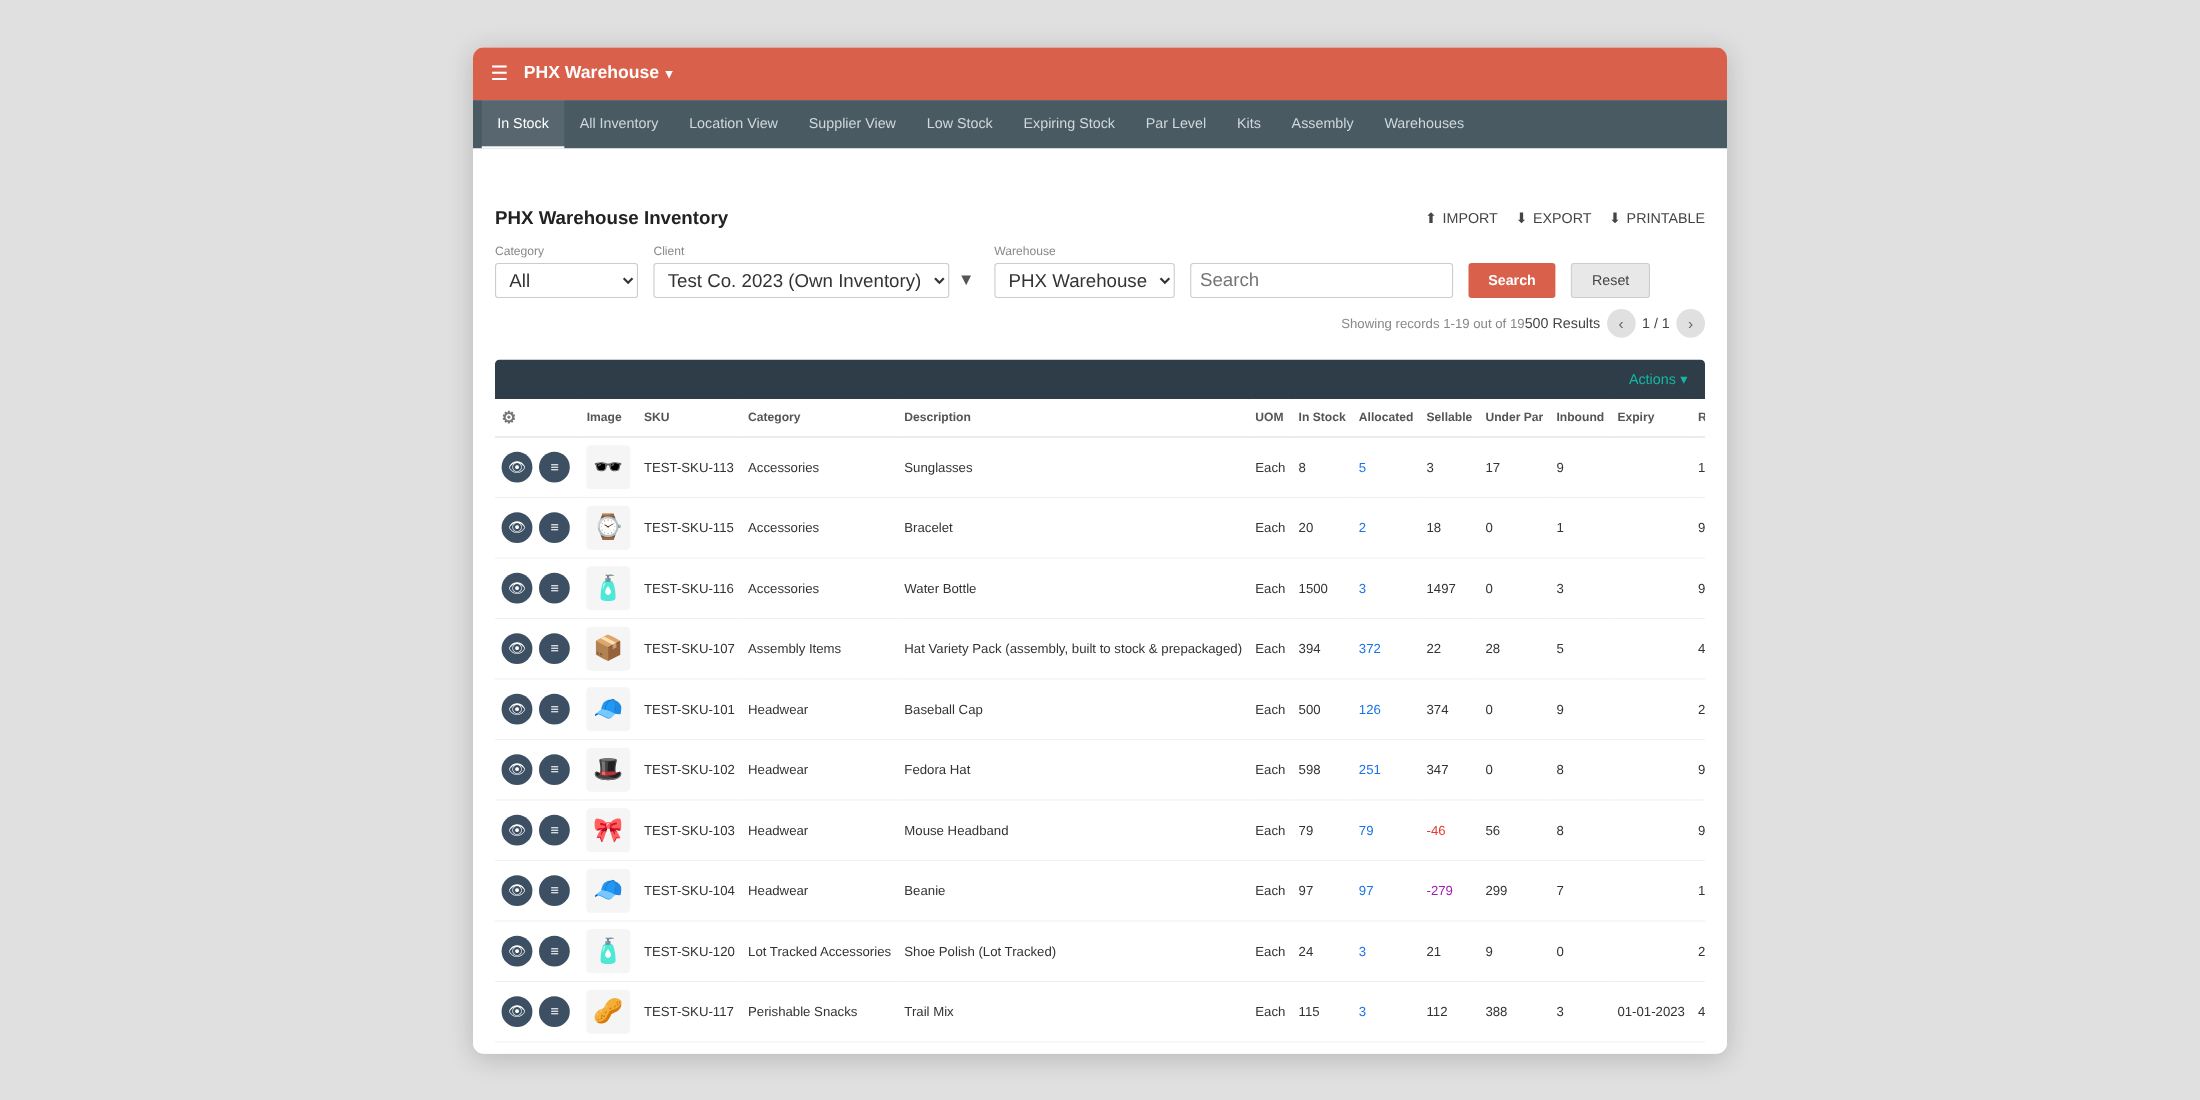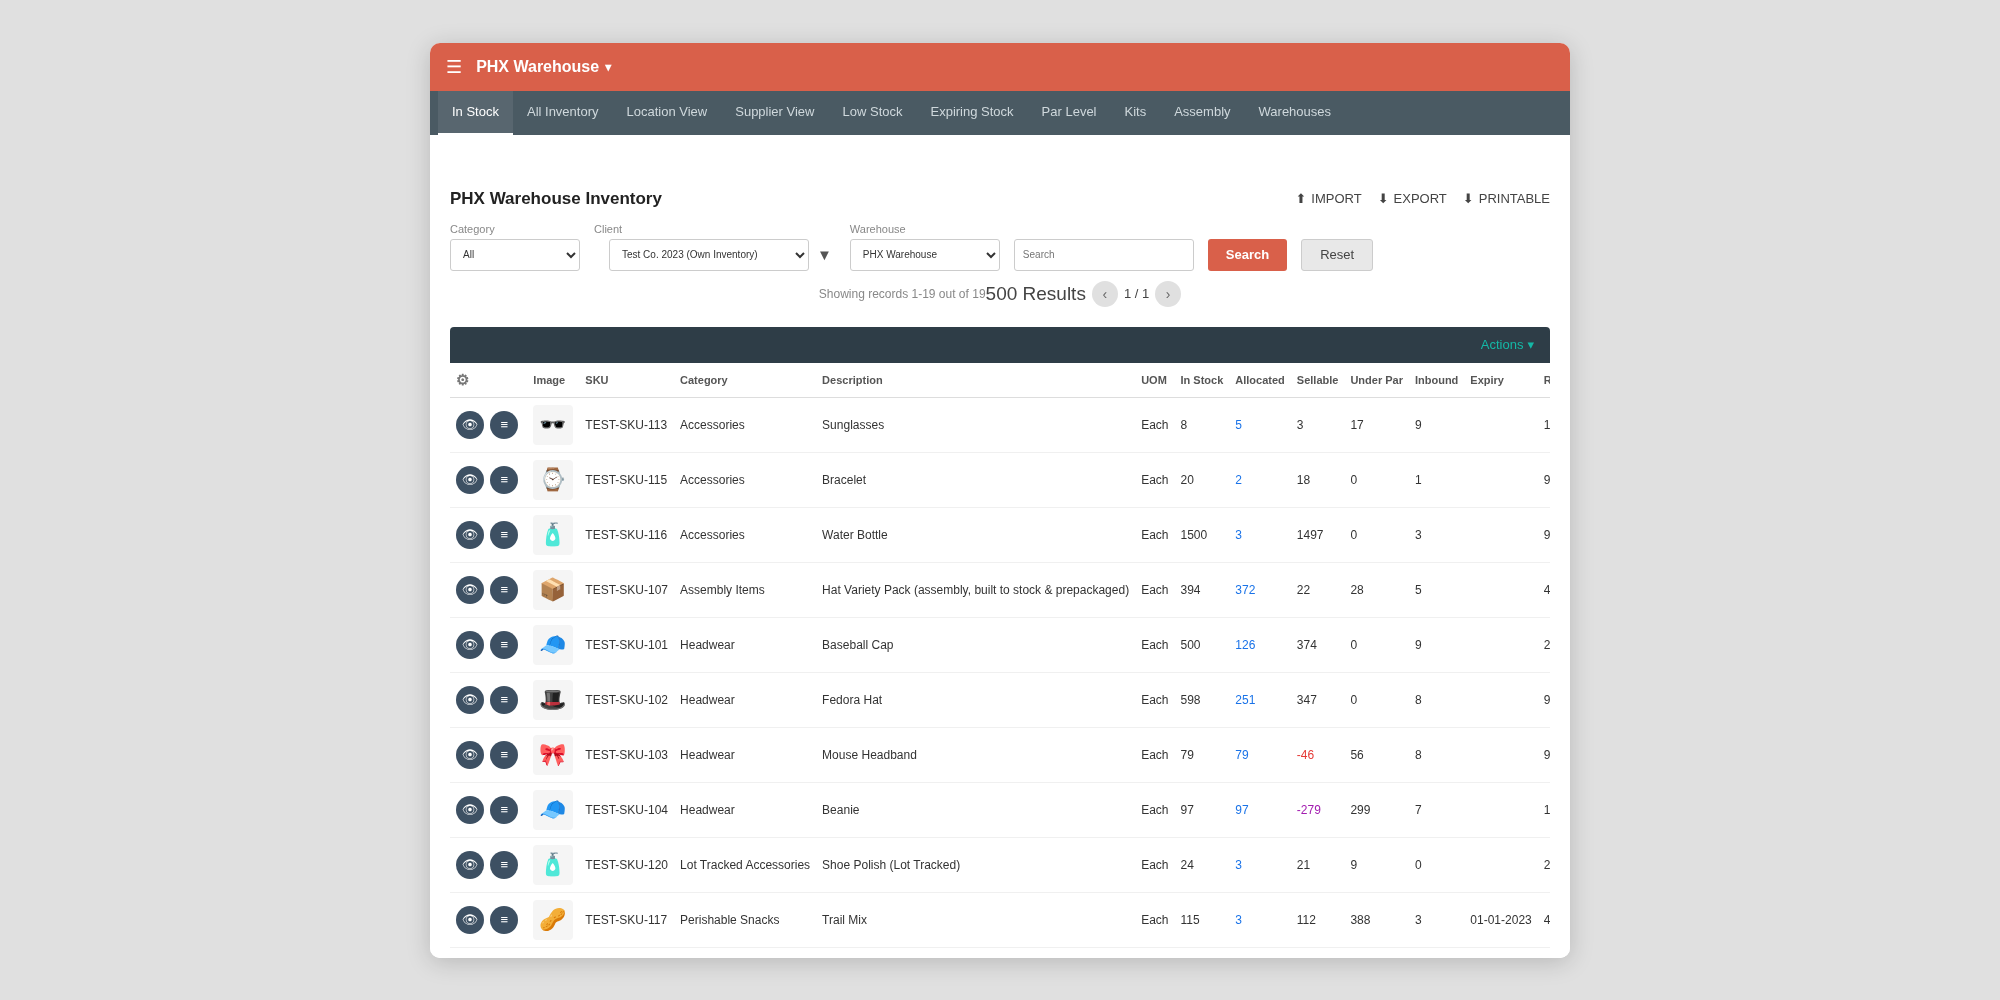--- a/index.html
+++ b/index.html
@@ -13,32 +13,32 @@
     .nav-item { color: #cfd8dc; padding: 0 14px; height: 44px; display: flex; align-items: center; cursor: pointer; font-size: 13px; border-bottom: 2px solid transparent; }
     .nav-item.active { color: #fff; border-bottom: 2px solid #fff; background: rgba(255,255,255,0.08); }
     .content-area { padding: 18px 20px 10px 20px; background: #fff; }
     .page-header { display: flex; align-items: center; justify-content: space-between; margin-bottom: 14px; margin-top: 36px; }
     .page-title { font-size: 17px; font-weight: bold; color: #222; }
     .header-actions { display: flex; gap: 16px; align-items: center; }
     .header-btn { display: flex; align-items: center; gap: 5px; cursor: pointer; color: #444; font-size: 13px; font-weight: 500; }
     .filter-row { display: flex; align-items: flex-end; gap: 14px; margin-bottom: 10px; flex-wrap: wrap; }
     .filter-group { display: flex; flex-direction: column; gap: 2px; }
     .filter-label { font-size: 11px; color: #888; margin-bottom: 2px; }
-    .filter-select, .filter-input { border: 1px solid #ccc; border-radius: 3px; padding: 5px 8px; font-size: 10px; background: #fff; color: #333; height: 32px; }
+    .filter-select, .filter-input { border: 1px solid #ccc; border-radius: 3px; padding: 5px 8px; font-size: 17px; background: #fff; color: #333; height: 32px; }
     .filter-select { min-width: 130px; }
-    .filter-client { min-width: 200px; margin-left: 15px; }
+    .filter-client { min-width: 200px; }
     .filter-warehouse { min-width: 150px; }
     .filter-input { min-width: 180px; }
     .filter-icon-btn { background: none; border: none; cursor: pointer; padding: 0 4px; color: #555; font-size: 15px; }
     .btn-search { background: #d9604a; color: #fff; border: none; border-radius: 3px; padding: 6px 18px; font-size: 13px; cursor: pointer; height: 32px; font-weight: bold; }
     .btn-reset { background: #e8e8e8; color: #444; border: 1px solid #ccc; border-radius: 3px; padding: 6px 18px; font-size: 13px; cursor: pointer; height: 32px; }
-    .results-row { display: flex; align-items: center; justify-content: center; margin-bottom: 20px; }
+    .results-row { display: flex; align-items: center; justify-content: flex-end; margin-bottom: 20px; }
     .showing-text { color: #888; font-size: 12px; }
     .pagination { display: flex; align-items: center; gap: 6px; }
-    .results-count { color: #444; font-size: 19px; font-weight: 500; cursor: pointer; }
+    .results-count { color: #444; font-size: 13px; font-weight: 500; cursor: pointer; }
     .page-btn { background: #e0e0e0; border: none; border-radius: 50%; width: 26px; height: 26px; cursor: pointer; font-size: 14px; color: #666; display: flex; align-items: center; justify-content: center; }
     .page-btn:disabled { opacity: 0.4; cursor: default; }
     .page-info { color: #444; font-size: 13px; }
     .actions-bar { background: #2e3d47; display: flex; align-items: center; justify-content: flex-end; padding: 0 16px; height: 36px; border-radius: 4px 4px 0 0; }
     .actions-btn { color: #14b8a6; cursor: pointer; font-size: 13px; display: flex; align-items: center; gap: 4px; }
     .table-wrap { overflow-x: auto; }
     table { width: 100%; border-collapse: collapse; font-size: 12px; }
     thead tr { border-bottom: 1px solid #ddd; background: #fff; }
     th { padding: 8px 6px; text-align: left; color: #555; font-weight: 600; font-size: 11px; white-space: nowrap; }
     td { padding: 7px 6px; color: #333; border-bottom: 1px solid #f0f0f0; white-space: nowrap; vertical-align: middle; }

